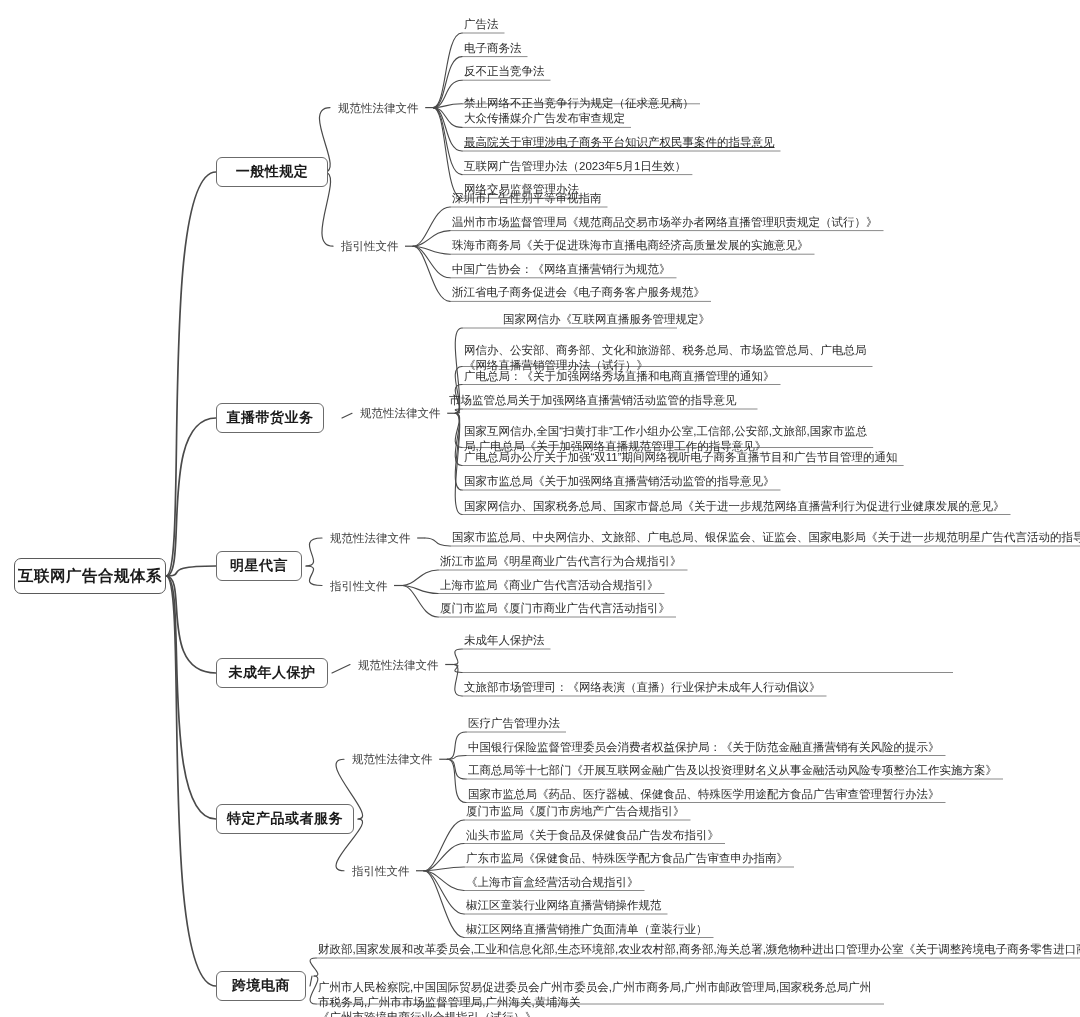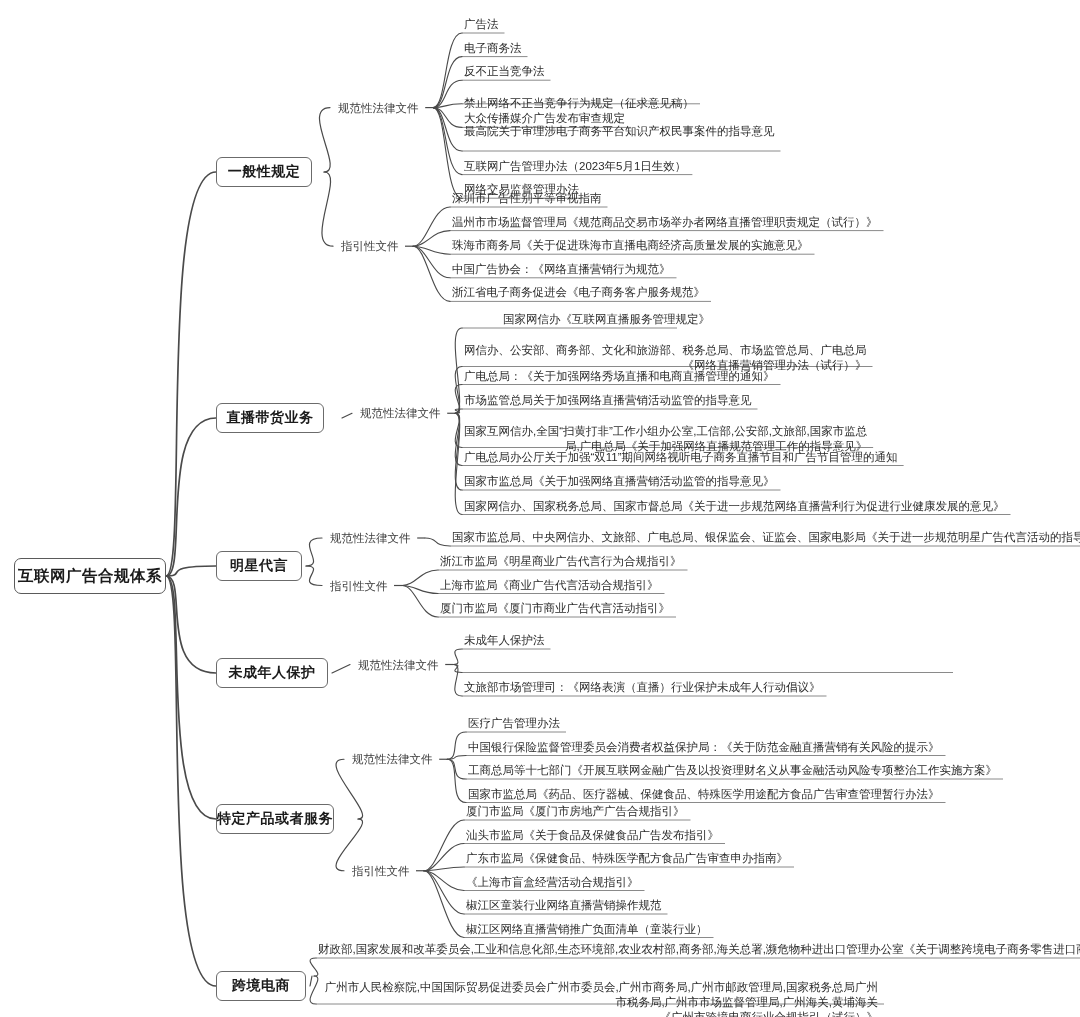--- a/index.html
+++ b/index.html
@@ -22,21 +22,21 @@
     letter-spacing:.5px;
   }
   .cat-label{
     position:absolute;font-size:11.5px;color:#3d3d3d;white-space:nowrap;
     line-height:14px;
   }
   .leaf{
     position:absolute;font-size:11.5px;color:#2b2b2b;white-space:nowrap;
     line-height:15px;
   }
-  .leaf.wrap{white-space:normal;text-align:right;}
+  .leaf.wrap{white-space:normal;}
 </style>
 </head>
 <body>
 
 <div id="canvas">
 
   <svg id="links" viewBox="0 0 1080 1017" xmlns="http://www.w3.org/2000/svg">
       <path d="M 166 576 C 188.5 576 158 172 216 172" fill="none" stroke="#4a4a4a" stroke-width="1.7" stroke-linecap="round"></path>
       <path d="M 324 172 C 346 172 300 107.6 330 107.6" fill="none" stroke="#4a4a4a" stroke-width="1.2" stroke-linecap="round"></path>
       <line x1="425.2" y1="107.6" x2="433.2" y2="107.6" stroke="#4a4a4a" stroke-width="1.2"></line>
@@ -137,66 +137,66 @@
       <path d="M 166 576 C 188.5 576 158 986 216 986" fill="none" stroke="#4a4a4a" stroke-width="1.7" stroke-linecap="round"></path>
       <path d="M 310 986 L 312 976" fill="none" stroke="#4a4a4a" stroke-width="1.2" stroke-linecap="round"></path>
       <line x1="316" y1="958" x2="1174.375" y2="958" stroke="#8a8a8a" stroke-width="1"></line>
       <path d="M 314 976 C 328 976 298 958 316 958" fill="none" stroke="#4a4a4a" stroke-width="1.1" stroke-linecap="round"></path>
       <line x1="316" y1="1004" x2="884" y2="1004" stroke="#8a8a8a" stroke-width="1"></line>
       <path d="M 314 976 C 328 976 298 1004 316 1004" fill="none" stroke="#4a4a4a" stroke-width="1.1" stroke-linecap="round"></path>
     </svg>
 
   <div class="root-node" id="root-node" style="left: 14px; top: 558px; width: 152px; height: 36px;">互联网广告合规体系</div>
 
-<div class="branch-node" style="left: 216px; top: 157px; width: 96px; height: 30px;">
+<div class="branch-node" style="left: 216px; top: 157px; width: 112px; height: 30px;">
       <span>一般性规定</span>
     </div>
     <div class="cat-label" style="left: 338px; top: 100.6px;"><span>规范性法律文件</span></div>
     <div class="leaf" style="left: 464px; top: 17px; max-width: none;">广告法</div>
     <div class="leaf" style="left: 464px; top: 40.6px; max-width: none;">电子商务法</div>
     <div class="leaf" style="left: 464px; top: 64.2px; max-width: none;">反不正当竞争法</div>
     <div class="leaf" style="left: 464px; top: 96px; max-width: none; text-align: right;">禁止网络不正当竞争行为规定（征求意见稿）</div>
     <div class="leaf" style="left: 464px; top: 111.4px; max-width: none;">大众传播媒介广告发布审查规定</div>
-    <div class="leaf" style="left: 464px; top: 124px; max-width: none;">最高院关于审理涉电子商务平台知识产权民事案件的指导意见</div>
+    <div class="leaf" style="left: 464px; top: 135px; max-width: none; text-decoration: underline;">最高院关于审理涉电子商务平台知识产权民事案件的指导意见</div>
     <div class="leaf" style="left: 464px; top: 158.6px; max-width: none;">互联网广告管理办法（2023年5月1日生效）</div>
     <div class="leaf" style="left: 464px; top: 182.2px; max-width: none;">网络交易监督管理办法</div>
     <div class="cat-label" style="left: 341px; top: 239.2px;"><span>指引性文件</span></div>
     <div class="leaf" style="left: 452px; top: 191px; max-width: none;">深圳市广告性别平等审视指南</div>
     <div class="leaf" style="left: 452px; top: 214.6px; max-width: none;">温州市市场监督管理局《规范商品交易市场举办者网络直播管理职责规定（试行）》</div>
     <div class="leaf" style="left: 452px; top: 238.2px; max-width: none;">珠海市商务局《关于促进珠海市直播电商经济高质量发展的实施意见》</div>
     <div class="leaf" style="left: 452px; top: 261.8px; max-width: none;">中国广告协会：《网络直播营销行为规范》</div>
     <div class="leaf" style="left: 452px; top: 285.4px; max-width: none;">浙江省电子商务促进会《电子商务客户服务规范》</div>
     <div class="branch-node" style="left: 216px; top: 403px; width: 108px; height: 30px;">
       <span>直播带货业务</span>
     </div>
     <div class="cat-label" style="left: 360px; top: 406.25px;"><span>规范性法律文件</span></div>
     <div class="leaf" style="left: 464px; top: 312px; max-width: none; padding-left: 39px;">国家网信办《互联网直播服务管理规定》</div>
     <div class="leaf wrap" style="left: 464px; top: 342.5px; max-width: 560px;"><span>网信办、公安部、商务部、文化和旅游部、税务总局、市场监管总局、广电总局</span><br><span>《网络直播营销管理办法（试行）》</span></div>
     <div class="leaf" style="left: 464px; top: 368.5px; max-width: none;">广电总局：《关于加强网络秀场直播和电商直播管理的通知》</div>
-    <div class="leaf" style="left: 464px; top: 393px; max-width: none;">市场监管总局关于加强网络直播营销活动监管的指导意见</div>
+    <div class="leaf" style="left: 449px; top: 393px; max-width: none;">市场监管总局关于加强网络直播营销活动监管的指导意见</div>
     <div class="leaf wrap" style="left: 464px; top: 423.5px; max-width: 560px;"><span>国家互网信办,全国“扫黄打非”工作小组办公室,工信部,公安部,文旅部,国家市监总</span><br><span>局,广电总局《关于加强网络直播规范管理工作的指导意见》</span></div>
     <div class="leaf" style="left: 464px; top: 449.5px; max-width: none;">广电总局办公厅关于加强“双11”期间网络视听电子商务直播节目和广告节目管理的通知</div>
     <div class="leaf" style="left: 464px; top: 474px; max-width: none;">国家市监总局《关于加强网络直播营销活动监管的指导意见》</div>
     <div class="leaf" style="left: 464px; top: 498.5px; max-width: none;">国家网信办、国家税务总局、国家市督总局《关于进一步规范网络直播营利行为促进行业健康发展的意见》</div>
     <div class="branch-node" style="left: 216px; top: 551px; width: 86px; height: 30px;">
       <span>明星代言</span>
     </div>
     <div class="cat-label" style="left: 330px; top: 531px;"><span>规范性法律文件</span></div>
     <div class="leaf" style="left: 452px; top: 530px; max-width: none;">国家市监总局、中央网信办、文旅部、广电总局、银保监会、证监会、国家电影局《关于进一步规范明星广告代言活动的指导意见》</div>
     <div class="cat-label" style="left: 330px; top: 578.5px;"><span>指引性文件</span></div>
     <div class="leaf" style="left: 440px; top: 554px; max-width: none;">浙江市监局《明星商业广告代言行为合规指引》</div>
     <div class="leaf" style="left: 440px; top: 577.5px; max-width: none;">上海市监局《商业广告代言活动合规指引》</div>
     <div class="leaf" style="left: 440px; top: 601px; max-width: none;">厦门市监局《厦门市商业广告代言活动指引》</div>
     <div class="branch-node" style="left: 216px; top: 658px; width: 112px; height: 30px;">
       <span>未成年人保护</span>
     </div>
     <div class="cat-label" style="left: 358px; top: 657.5px;"><span>规范性法律文件</span></div>
     <div class="leaf" style="left: 464px; top: 633px; max-width: none;">未成年人保护法</div>
     <div class="leaf" style="left: 464px; top: 680px; max-width: none;">文旅部市场管理司：《网络表演（直播）行业保护未成年人行动倡议》</div>
-    <div class="branch-node" style="left: 216px; top: 804px; width: 118px; height: 30px;">
+    <div class="branch-node" style="left: 216px; top: 804px; width: 138px; height: 30px;">
       <span>特定产品或者服务</span>
     </div>
     <div class="cat-label" style="left: 352px; top: 752.25px;"><span>规范性法律文件</span></div>
     <div class="leaf" style="left: 468px; top: 716px; max-width: none;">医疗广告管理办法</div>
     <div class="leaf" style="left: 468px; top: 739.5px; max-width: none;">中国银行保险监督管理委员会消费者权益保护局：《关于防范金融直播营销有关风险的提示》</div>
     <div class="leaf" style="left: 468px; top: 763px; max-width: none;">工商总局等十七部门《开展互联网金融广告及以投资理财名义从事金融活动风险专项整治工作实施方案》</div>
     <div class="leaf" style="left: 468px; top: 786.5px; max-width: none;">国家市监总局《药品、医疗器械、保健食品、特殊医学用途配方食品广告审查管理暂行办法》</div>
     <div class="cat-label" style="left: 352px; top: 863.75px;"><span>指引性文件</span></div>
     <div class="leaf" style="left: 466px; top: 804px; max-width: none;">厦门市监局《厦门市房地产广告合规指引》</div>
     <div class="leaf" style="left: 466px; top: 827.5px; max-width: none;">汕头市监局《关于食品及保健食品广告发布指引》</div>

